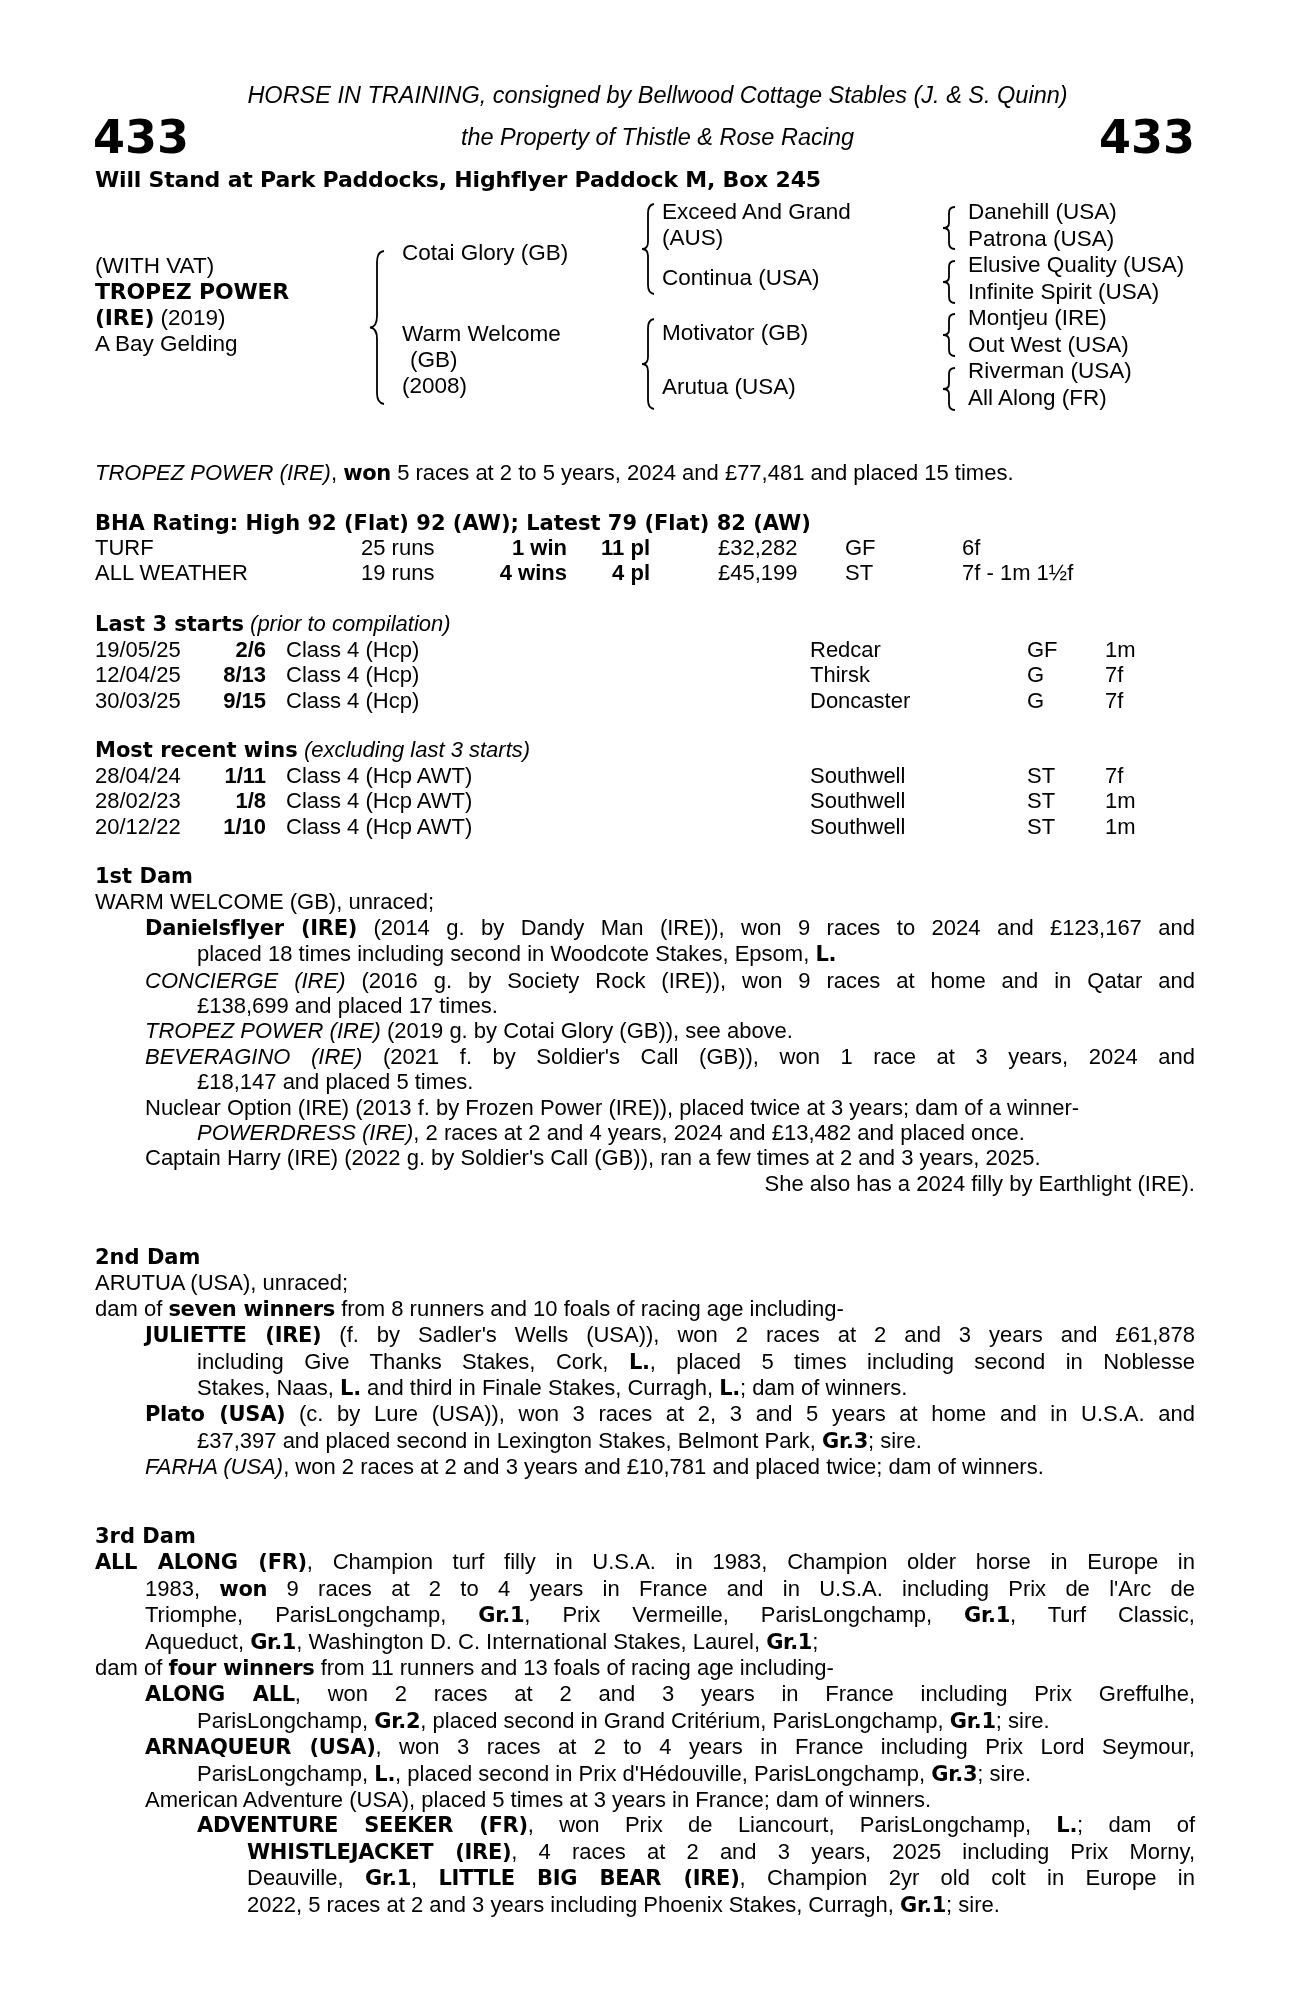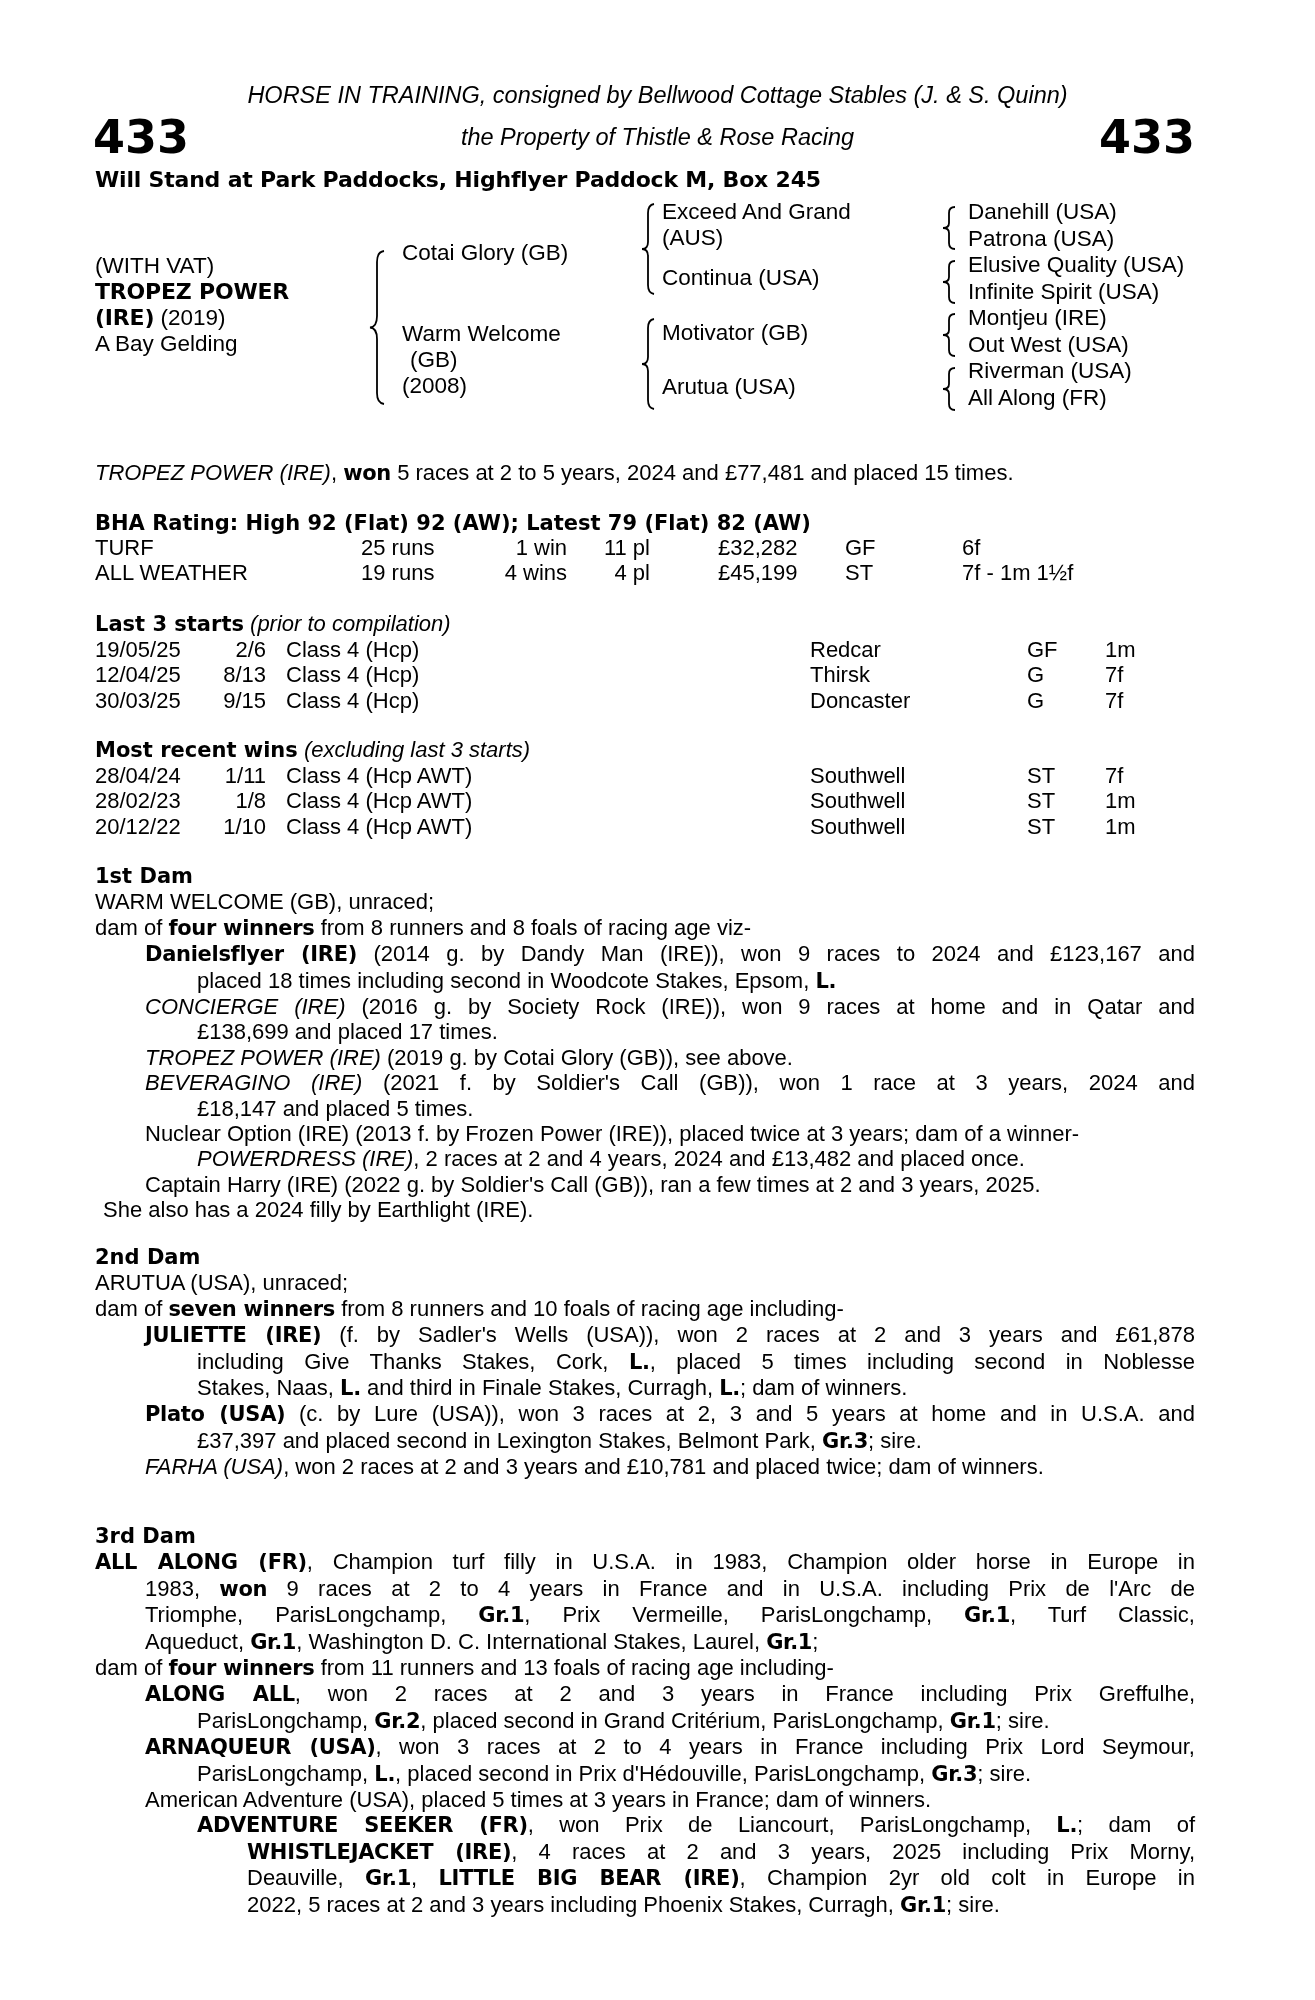--- a/index.html
+++ b/index.html
@@ -17,21 +17,21 @@
   .horse-name { font-family: "DejaVu Sans", sans-serif; font-weight: bold; font-size: 22px; letter-spacing: -0.2px; }
   .brace { position: absolute; }
   .brace svg { display: block; }
   .b { font-family: "DejaVu Sans", sans-serif; font-weight: bold; font-size: 21px; letter-spacing: -0.3px; }
   .i { font-style: italic; }
   .section-head { font-family: "DejaVu Sans", sans-serif; font-weight: bold; font-size: 21px; }
   .para { position: absolute; left: 95px; width: 1100px; font-size: 22px; line-height: 25.4px; }
   .para .line { display: block; white-space: nowrap; }
   .para .line.just { text-align: justify; text-align-last: justify; white-space: normal; }
   .col { position: absolute; white-space: nowrap; font-size: 22px; }
-  .col.right { text-align: right; }
+  .col.right { text-align: right; font-weight: bold; }
 </style>
 </head>
 <body>
 
 <div class="abs title-line">HORSE IN TRAINING, consigned by Bellwood Cottage Stables (J. &amp; S. Quinn)</div>
 <div class="abs lot lot-left">433</div>
 <div class="abs property">the Property of Thistle &amp; Rose Racing</div>
 <div class="abs lot lot-right">433</div>
 <div class="abs stand">Will Stand at Park Paddocks, Highflyer Paddock M, Box 245</div>
 
@@ -174,32 +174,31 @@
       <div class="col" style="left:286px; top:814px;">Class 4 (Hcp AWT)</div>
       <div class="col" style="left:810px; top:814px;">Southwell</div>
       <div class="col" style="left:1027px; top:814px;">ST</div>
       <div class="col" style="left:1105px; top:814px;">1m</div>
     </div>
   </div>
 
 <div class="para" id="dam-0" style="top:864px;">
     <div class="line section-head">1st Dam</div>
     <div class="line" style="margin-left:0px; width:1100px;"><span>WARM WELCOME (GB), unraced;</span></div>
-    <div class="line" style="margin-left:0px; width:1100px;"><span>dam of </span><span class="b">four winners</span><span> from 8 runners and 8 foals of racing age viz-</span></div>
     <div class="line just" style="margin-left:50px; width:1050px;"><span class="b">Danielsflyer (IRE)</span><span> (2014 g. by Dandy Man (IRE)), won 9 races to 2024 and £123,167 and</span></div>
     <div class="line" style="margin-left:102px; width:998px;"><span>placed 18 times including second in Woodcote Stakes, Epsom, </span><span class="b">L.</span></div>
     <div class="line just" style="margin-left:50px; width:1050px;"><span class="i">CONCIERGE (IRE)</span><span> (2016 g. by Society Rock (IRE)), won 9 races at home and in Qatar and</span></div>
     <div class="line" style="margin-left:102px; width:998px;"><span>£138,699 and placed 17 times.</span></div>
     <div class="line" style="margin-left:50px; width:1050px;"><span class="i">TROPEZ POWER (IRE)</span><span> (2019 g. by Cotai Glory (GB)), see above.</span></div>
     <div class="line just" style="margin-left:50px; width:1050px;"><span class="i">BEVERAGINO (IRE)</span><span> (2021 f. by Soldier's Call (GB)), won 1 race at 3 years, 2024 and</span></div>
     <div class="line" style="margin-left:102px; width:998px;"><span>£18,147 and placed 5 times.</span></div>
     <div class="line" style="margin-left:50px; width:1050px;"><span>Nuclear Option (IRE) (2013 f. by Frozen Power (IRE)), placed twice at 3 years; dam of a winner-</span></div>
     <div class="line" style="margin-left:102px; width:998px;"><span class="i">POWERDRESS (IRE)</span><span>, 2 races at 2 and 4 years, 2024 and £13,482 and placed once.</span></div>
     <div class="line" style="margin-left:50px; width:1050px;"><span>Captain Harry (IRE) (2022 g. by Soldier's Call (GB)), ran a few times at 2 and 3 years, 2025.</span></div>
-    <div class="line" style="margin-left:8px; width:1100px;"><span>She also has a 2024 filly by Earthlight (IRE).</span></div>
+    <div class="line" style="margin-left:0px; width:1100px;text-align:right;"><span>She also has a 2024 filly by Earthlight (IRE).</span></div>
   </div>
 <div class="para" id="dam-1" style="top:1245px;">
     <div class="line section-head">2nd Dam</div>
     <div class="line" style="margin-left:0px; width:1100px;"><span>ARUTUA (USA), unraced;</span></div>
     <div class="line" style="margin-left:0px; width:1100px;"><span>dam of </span><span class="b">seven winners</span><span> from 8 runners and 10 foals of racing age including-</span></div>
     <div class="line just" style="margin-left:50px; width:1050px;"><span class="b">JULIETTE (IRE)</span><span> (f. by Sadler's Wells (USA)), won 2 races at 2 and 3 years and £61,878</span></div>
     <div class="line just" style="margin-left:102px; width:998px;"><span>including Give Thanks Stakes, Cork, </span><span class="b">L.</span><span>, placed 5 times including second in Noblesse</span></div>
     <div class="line" style="margin-left:102px; width:998px;"><span>Stakes, Naas, </span><span class="b">L.</span><span> and third in Finale Stakes, Curragh, </span><span class="b">L.</span><span>; dam of winners.</span></div>
     <div class="line just" style="margin-left:50px; width:1050px;"><span class="b">Plato (USA)</span><span> (c. by Lure (USA)), won 3 races at 2, 3 and 5 years at home and in U.S.A. and</span></div>
     <div class="line" style="margin-left:102px; width:998px;"><span>£37,397 and placed second in Lexington Stakes, Belmont Park, </span><span class="b">Gr.3</span><span>; sire.</span></div>

